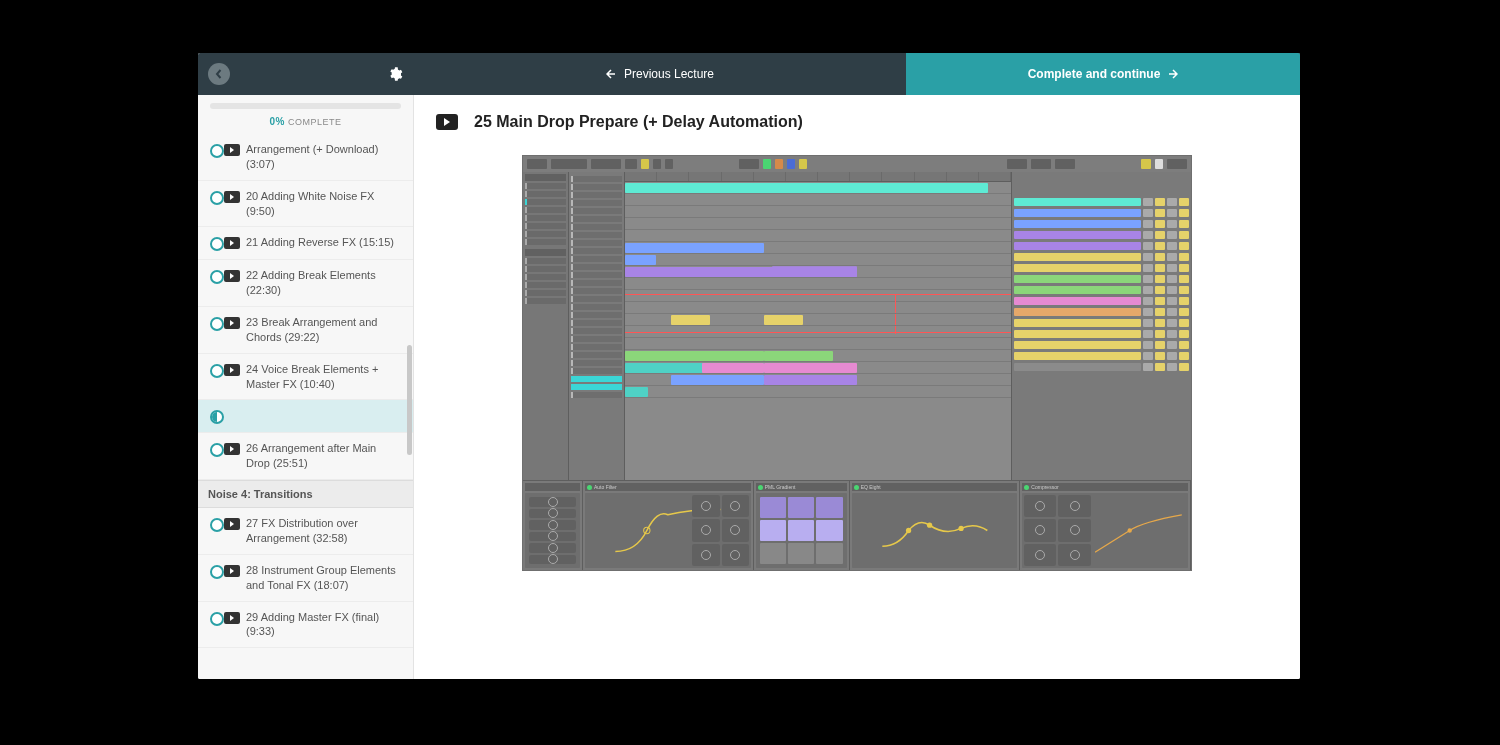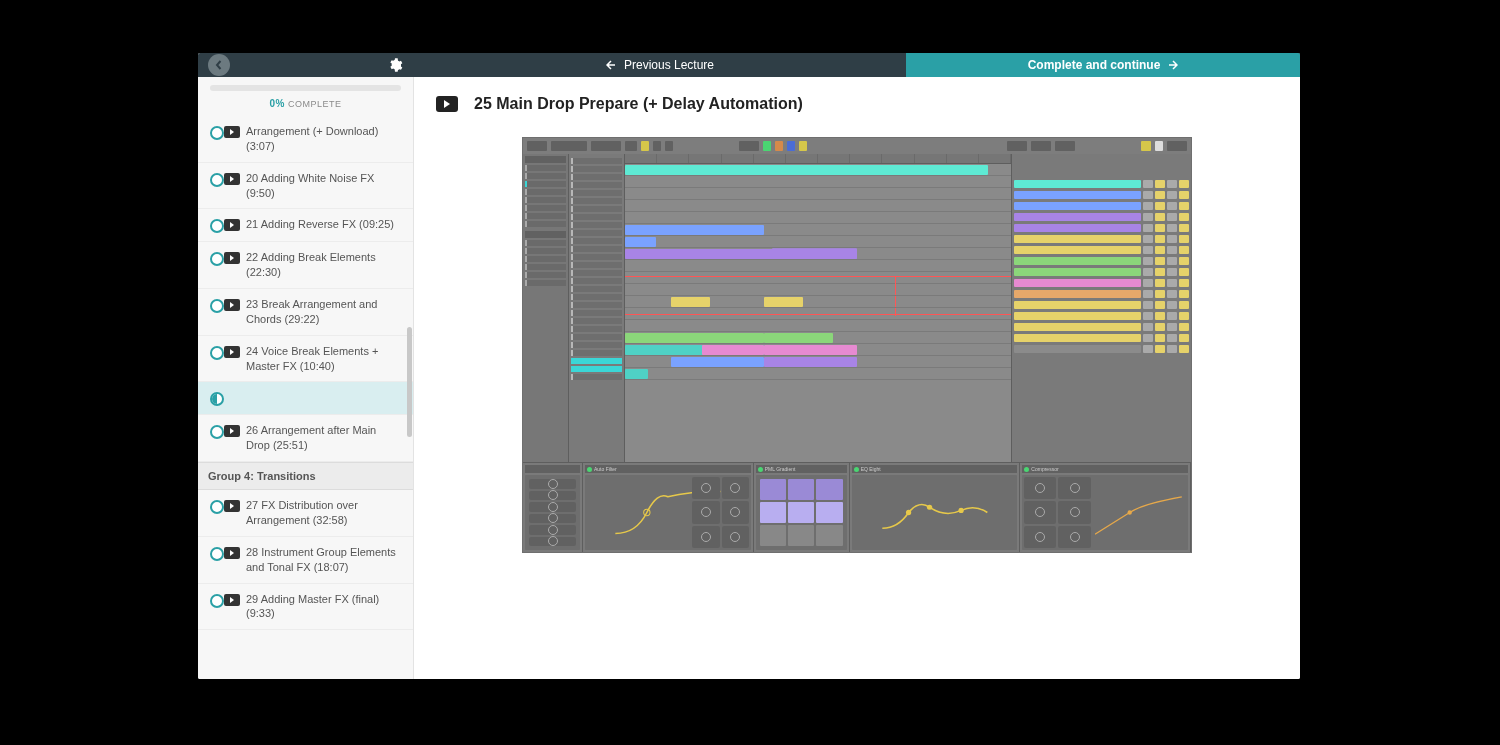--- a/index.html
+++ b/index.html
@@ -1,18 +1,18 @@
 <!DOCTYPE html>
 <html><head>
 <meta charset="utf-8">
 <style>
   * { box-sizing: border-box; margin: 0; padding: 0; }
   html, body { width: 1500px; height: 745px; background: #000; font-family: -apple-system, "Helvetica Neue", Arial, sans-serif; overflow: hidden; }
   .frame { position: absolute; left: 198px; top: 53px; width: 1102px; height: 626px; background: #fff; display: flex; flex-direction: column; border-radius: 2px; overflow: hidden; }
-  .topbar { height: 24px; background: #2F3E46; display: flex; align-items: stretch; color: #fff; font-size: 12px; }
+  .topbar { height: 42px; background: #2F3E46; display: flex; align-items: stretch; color: #fff; font-size: 12px; }
   .topbar-left { width: 216px; display: flex; align-items: center; justify-content: space-between; padding: 0 10px; }
   .back-circle { width: 22px; height: 22px; border-radius: 50%; background: #6c7a80; display: flex; align-items: center; justify-content: center; cursor: pointer; }
   .back-circle svg { width: 10px; height: 10px; fill: #2F3E46; }
   .gear-btn { width: 18px; height: 18px; display:flex; align-items:center; justify-content:center; cursor:pointer;}
   .gear-btn svg { width: 16px; height: 16px; fill: #fff; }
   .topbar-center { flex: 1; display: flex; align-items: center; justify-content: center; gap: 8px; cursor: pointer; }
   .topbar-center svg { width: 10px; height: 10px; fill: #fff; }
   .topbar-right { width: 394px; background: #2aa0a6; display:flex; align-items:center; justify-content:center; gap:8px; cursor:pointer; font-weight:600;}
   .topbar-right svg { width: 10px; height: 10px; fill: #fff; }
 
@@ -137,21 +137,21 @@
             <div class="status-circle"></div>
             <div class="lec-body">
               <span class="playicon"></span>
               <span class="lec-text">20 Adding White Noise FX (9:50)</span>
             </div>
           </div>
           <div class="lecture-item">
             <div class="status-circle"></div>
             <div class="lec-body">
               <span class="playicon"></span>
-              <span class="lec-text">21 Adding Reverse FX (09:25)</span>
+              <span class="lec-text">21 Adding Reverse FX (15:15)</span>
             </div>
           </div>
           <div class="lecture-item">
             <div class="status-circle"></div>
             <div class="lec-body">
               <span class="playicon"></span>
               <span class="lec-text">22 Adding Break Elements (22:30)</span>
             </div>
           </div>
           <div class="lecture-item">
@@ -171,21 +171,21 @@
           <div class="lecture-item active">
             <div class="status-circle half"></div>
           </div>
           <div class="lecture-item">
             <div class="status-circle"></div>
             <div class="lec-body">
               <span class="playicon"></span>
               <span class="lec-text">26 Arrangement after Main Drop (25:51)</span>
             </div>
           </div>
-          <div class="section-header">Group 4: Transitions</div>
+          <div class="section-header">Noise 4: Transitions</div>
           <div class="lecture-item">
             <div class="status-circle"></div>
             <div class="lec-body">
               <span class="playicon"></span>
               <span class="lec-text">27 FX Distribution over Arrangement (32:58)</span>
             </div>
           </div>
           <div class="lecture-item">
             <div class="status-circle"></div>
             <div class="lec-body">

